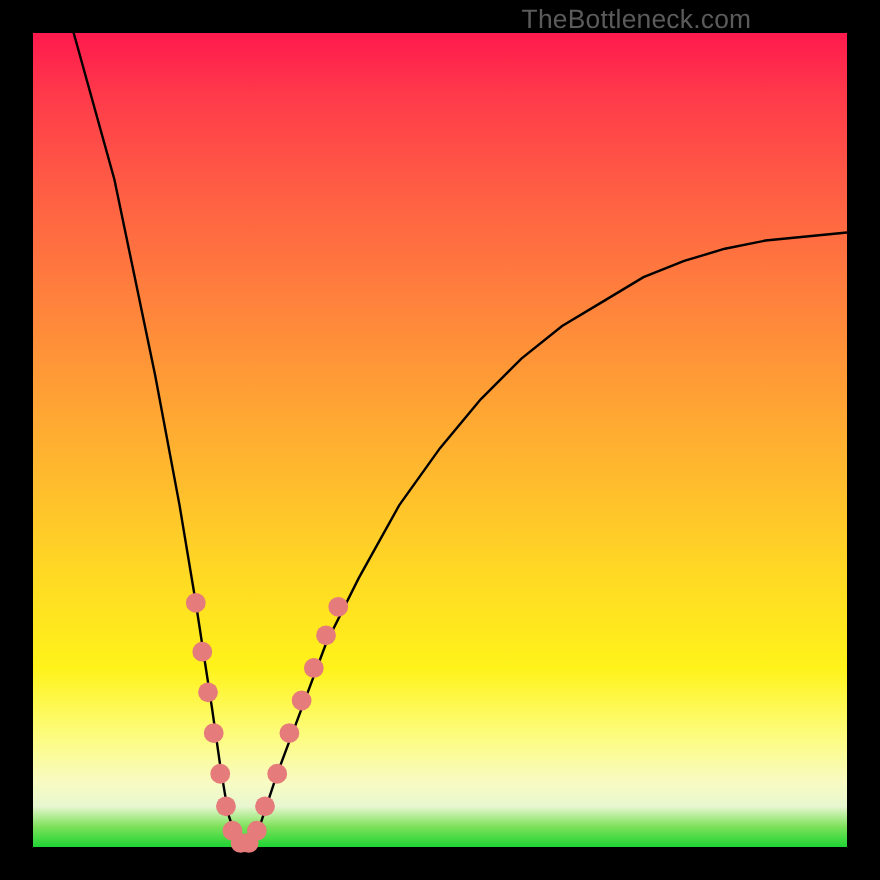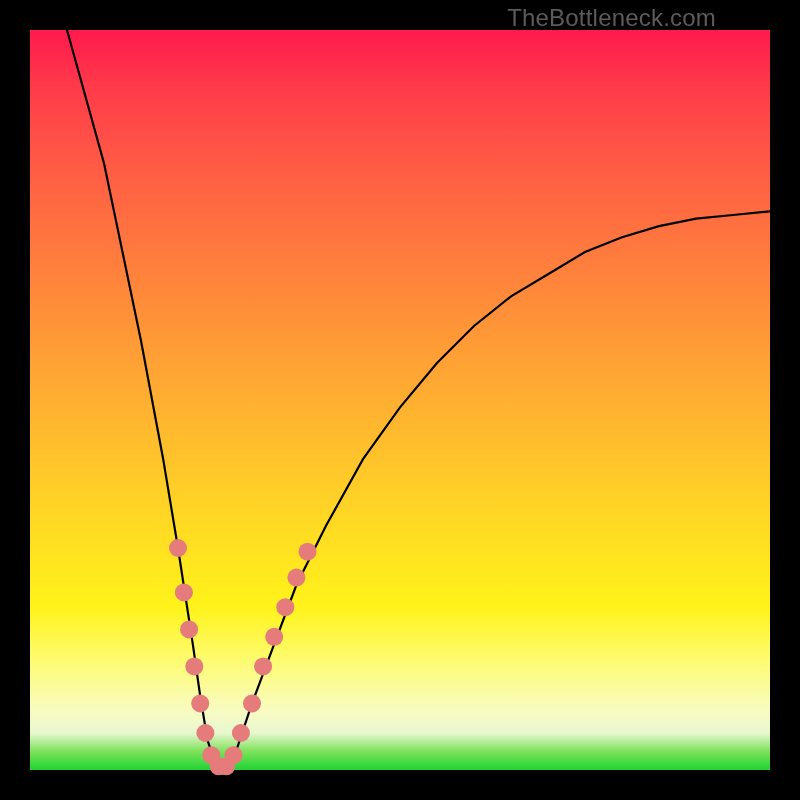--- a/index.html
+++ b/index.html
@@ -11,21 +11,20 @@
     background: #000;
     font-family: Arial, Helvetica, sans-serif;
   }
   .frame {
     position: absolute;
     left: 0;
     top: 0;
     width: 691px;
     height: 800px;
     background: #000;
-    padding-left: 33px;
   }
   .plot {
     position: absolute;
     left: 30px;
     top: 30px;
     width: 740px;
     height: 740px;
     
     background: linear-gradient(to bottom,
       #ff1a4d 0%,

